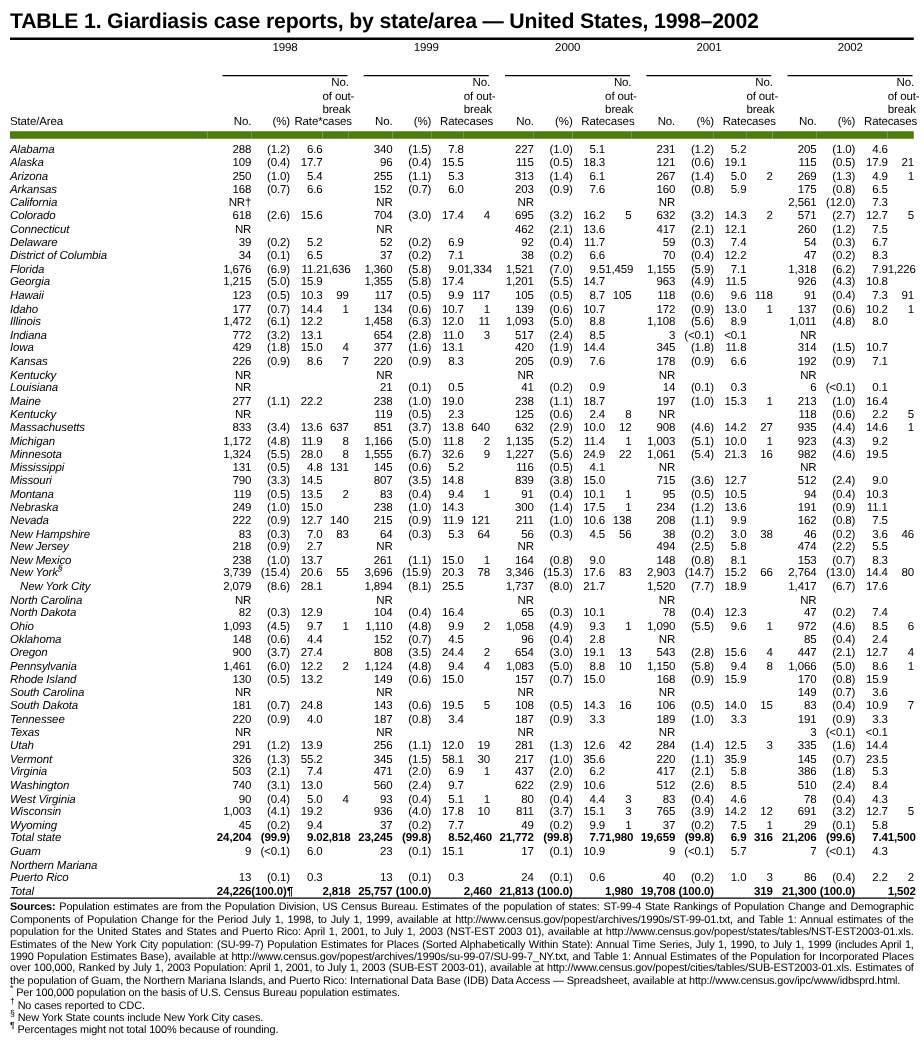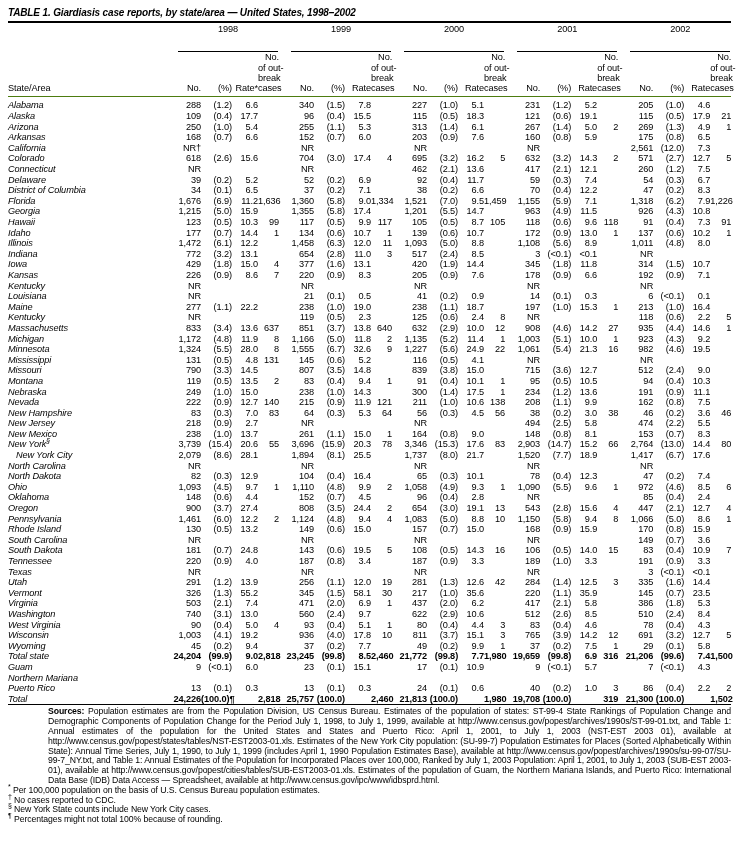--- a/index.html
+++ b/index.html
@@ -3,47 +3,47 @@
 <meta charset="utf-8">
 <style>
   html,body { margin:0; padding:0; background:#fff; }
   body {
     width:739px; height:846px; box-sizing:border-box;
     padding:5px 8px 0 8px;
     font-family:"Liberation Sans", sans-serif;
     color:#000; -webkit-font-smoothing:antialiased;
   }
   .title {
-    font-size:10px; font-weight:bold; letter-spacing:-0.15px;
-    padding:2px 0 3px 0; border-bottom:2px solid #000;font-style:italic;
+    font-size:17px; font-weight:bold; letter-spacing:-0.15px;
+    padding:2px 0 3px 0; border-bottom:2px solid #000;
   }
   table.rpt {
     border-collapse:collapse; table-layout:fixed; width:723px;
     font-size:9.2px; letter-spacing:-0.1px; margin-top:1px;
   }
   table.rpt th, table.rpt td { padding:0; white-space:nowrap; }
   thead th { font-weight:normal; vertical-align:bottom; line-height:10.3px; }
   .year-cell { text-align:center; }
   .year-lab { border-bottom:1px solid #000; margin:0 1px 0 12px; padding-bottom:17px; }
-  tr.subhead th { border-bottom:1px solid #4d7c0f; padding-bottom:3px; }
+  tr.subhead th { border-bottom:6px solid #4d7c0f; padding-bottom:3px; }
   th.stub-head { text-align:left; }
   th.h-num, th.h-pct, th.h-rate, th.h-obk { text-align:right; }
   th.h-pct { padding-right:2px; }
   tbody th.stub { text-align:left; font-weight:normal;font-style:italic; }
   tbody td { text-align:right; }
   td.pct { padding-right:2px; }
   tbody tr > * { line-height:10.6px; vertical-align:bottom; }
   tbody tr:first-child > * { padding-top:3px; }
   tr.space > * { padding-top:4px; }
   tr.bold > * { font-weight:bold; }
   .indent { padding-left:8px !important; }
   tr.rule-after > * { border-bottom:1.5px solid #000; padding-bottom:2px; }
   sup { font-size:7px; line-height:0; }
   .footer { margin-top:2px; font-size:8.7px; line-height:9.8px; letter-spacing:-0.1px; }
-  .sources { text-align:justify;margin-left:40px; }
+  .sources { text-align:justify; }
   .src-label { font-weight:bold; }
   .footnote { text-align:left; }
 </style>
 </head>
 <body>
 
 <div class="title">TABLE 1. Giardiasis case reports, by state/area — United States, 1998–2002</div>
 
 <table class="rpt">
   <colgroup>

